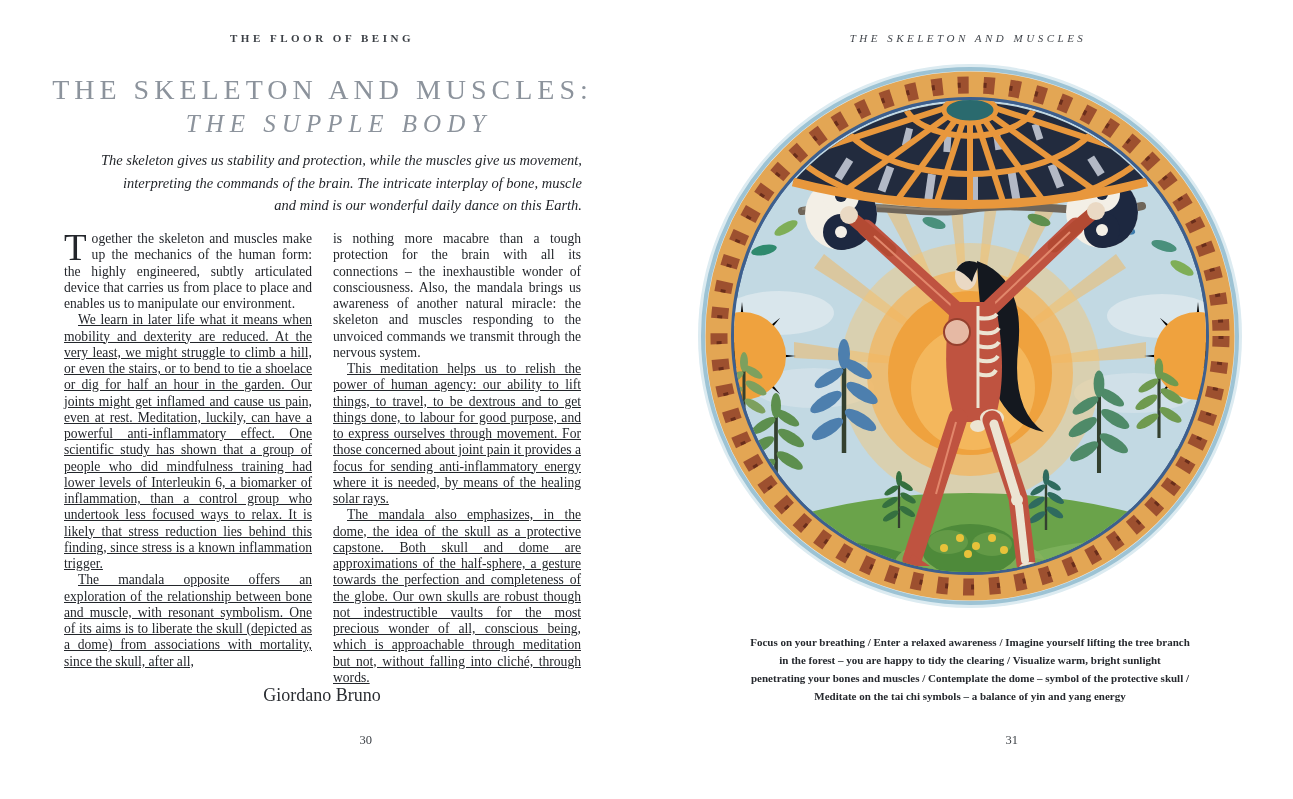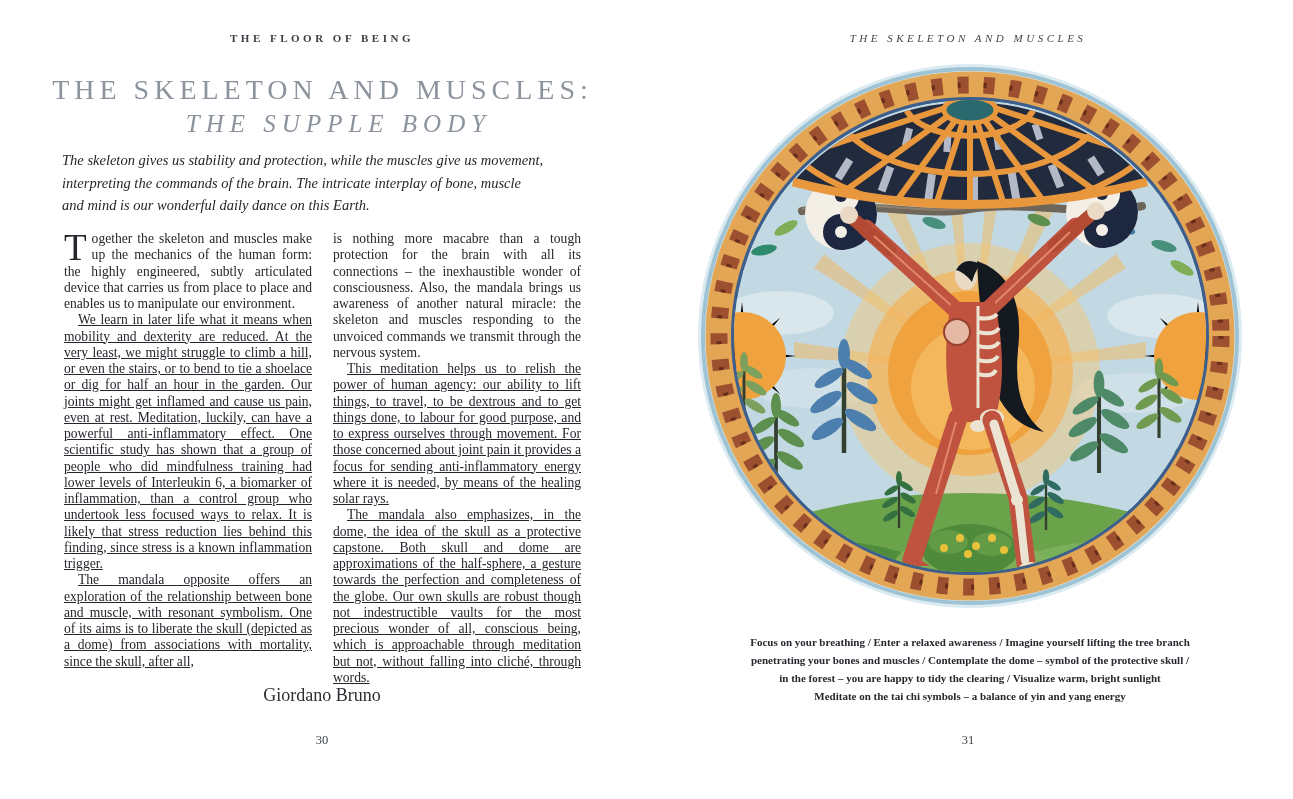--- a/index.html
+++ b/index.html
@@ -17,21 +17,21 @@
   #running-head-right { left:708px; font-style:italic; font-weight:normal; color:#43474d; }
   #chapter-title {
     position:absolute; top:74px; left:35px; width:575px; text-align:center;
     font-size:28px; letter-spacing:5px; color:#8c939c; font-weight:normal;
   }
   #chapter-subtitle {
     position:absolute; top:110px; left:51px; width:575px; text-align:center;
     font-size:25px; letter-spacing:6px; color:#8c939c; font-style:italic; font-weight:normal;
   }
   #intro {
-    position:absolute; top:149px; left:62px; width:520px; text-align:left;
+    position:absolute; top:149px; left:62px; width:520px; text-align:right;
     font-style:italic; font-size:14.5px; line-height:22.5px; color:#23262b;
   }
   #body-columns {
     position:absolute; top:231px; left:64px; width:517px; height:398px;
     display:flex; gap:21px;
   }
   .col { width:248px; }
   .col p {
     font-size:13.6px; line-height:16.25px; text-align:justify; color:#23262b;
     hyphens:auto; -webkit-hyphens:auto;
@@ -42,21 +42,21 @@
   }
   #quote {
     position:absolute; top:630px; left:62px; width:520px; text-align:center;
     font-size:20.5px; line-height:28px; color:#b2b7bc;
   }
   #quote-attribution {
     position:absolute; top:685px; left:62px; width:520px; text-align:center;
     font-size:18px; color:#2a2d32;
   }
   .page-number {
-    position:absolute; top:733px; width:100px; text-align:center;
+    position:absolute; top:733px; width:100px; text-align:right;
     font-size:12.5px; color:#3c4046;
   }
   #page-number-left { left:272px; }
   #page-number-right { left:918px; }
   
   #mandala-wrap { position:absolute; left:694px; top:58px; width:552px; height:556px; }
   #caption {
     position:absolute; top:633px; left:700px; width:540px; text-align:center;
     font-size:11px; font-weight:bold; line-height:18px; color:#26292e;
   }
@@ -312,20 +312,20 @@
           <path d="M99,124 Q276,169 453,124" stroke="#e8973c" stroke-width="9" fill="none"></path>
 
           <ellipse cx="276" cy="52" rx="26" ry="13" fill="#2a6a6e" stroke="#e8973c" stroke-width="5"></ellipse>
         </g>
       </g>
     </svg>
   </div>
 
   <div id="caption">
     <div>Focus on your breathing / Enter a relaxed awareness / Imagine yourself lifting the tree branch</div>
+    <div>in the forest – you are happy to tidy the clearing / Visualize warm, bright sunlight</div>
     <div>penetrating your bones and muscles / Contemplate the dome – symbol of the protective skull /</div>
-    <div>in the forest – you are happy to tidy the clearing / Visualize warm, bright sunlight</div>
     <div>Meditate on the tai chi symbols – a balance of yin and yang energy</div>
   </div>
 
   <div class="page-number" id="page-number-right">31</div>
 
 </div>
 
 </body></html>

